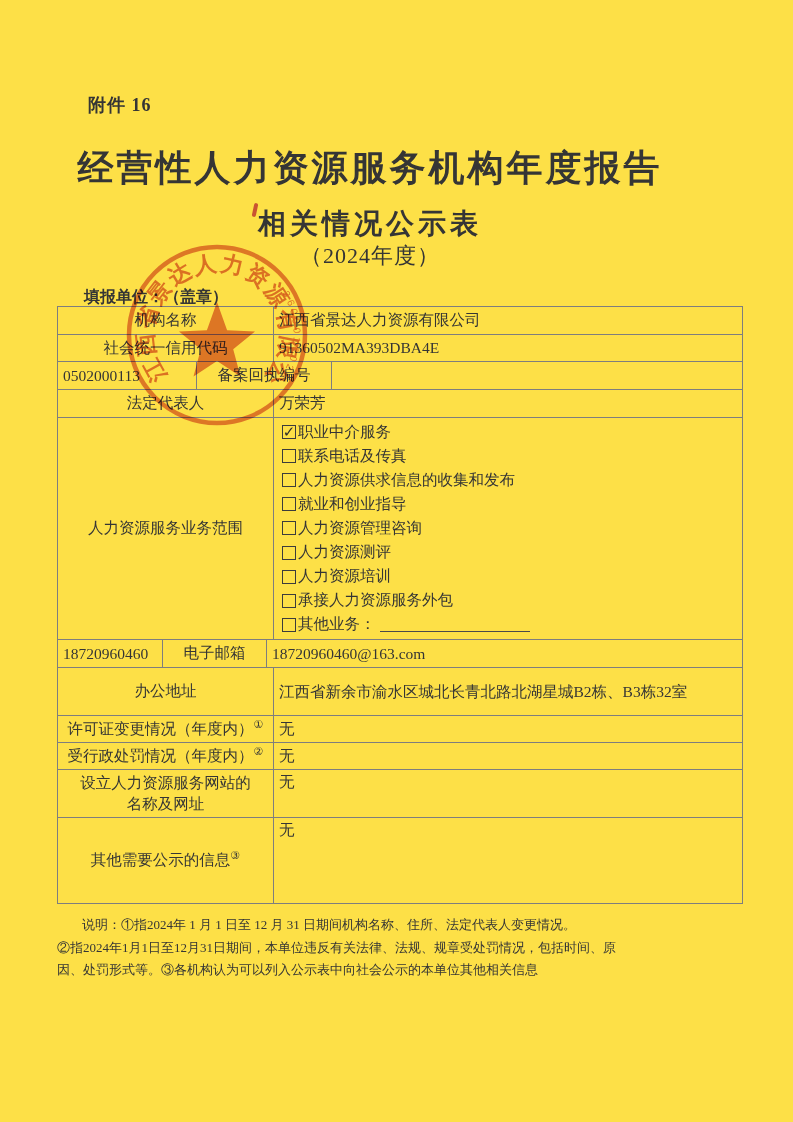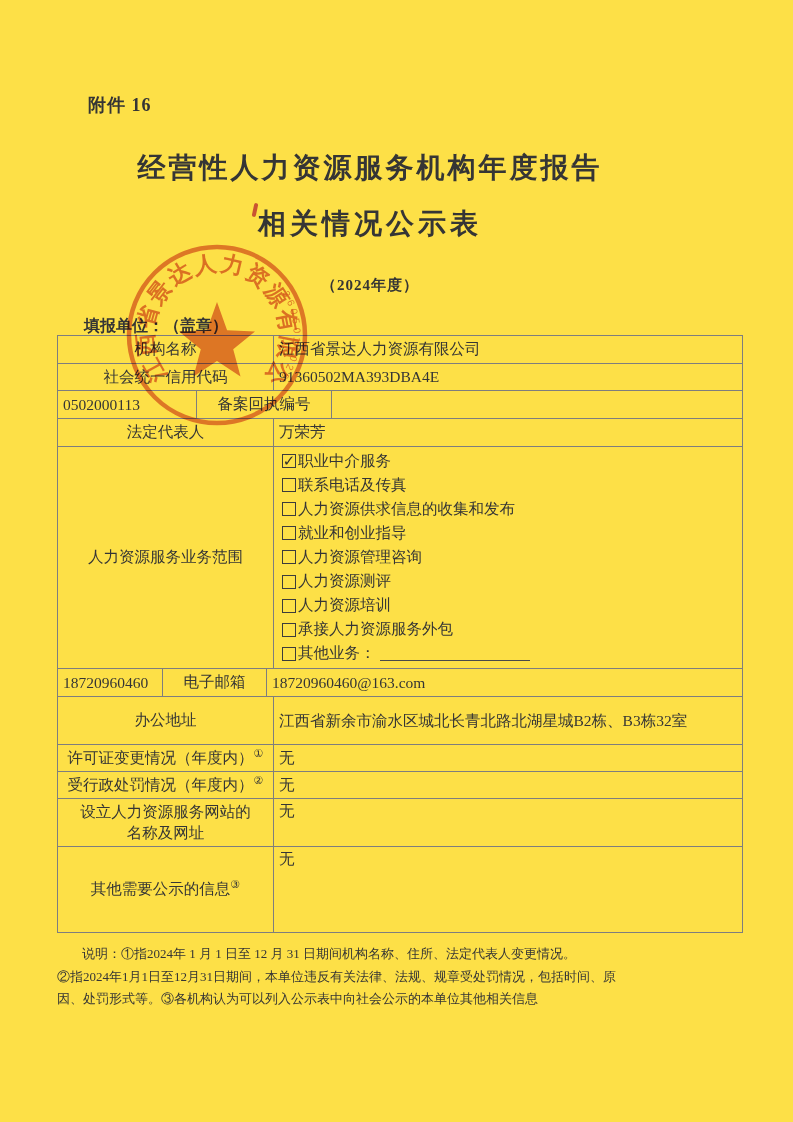--- a/index.html
+++ b/index.html
@@ -20,38 +20,37 @@
     padding-top: 95px;
     margin-left: 88px;
     font-size: 18px;
     font-weight: 700;
     letter-spacing: 1px;
     line-height: 20px;
   }
   .title-block { width: 626px; margin-left: 57px; text-align: center; }
   .doc-title {
     margin-top: 36px;
-    font-size: 28px;
+    font-size: 36px;
     font-weight: 700;
     letter-spacing: 3px;
     line-height: 34px;
   }
   .doc-subtitle {
     margin-top: 22px;
     font-size: 28px;
     font-weight: 700;
     letter-spacing: 4px;
     line-height: 34px;
   }
   .year-label {
-    margin-top: 33px;
-    font-size: 15px;
+    margin-top: 4px;
+    font-size: 22px;
     letter-spacing: 1px;
     line-height: 22px;
-    font-weight: bold;
   }
   .fill-unit {
     margin-left: 84px;
     margin-top: 20px;
     font-size: 16px;
     font-weight: 700;
     line-height: 19px;
   }
   
   .doc-table {

